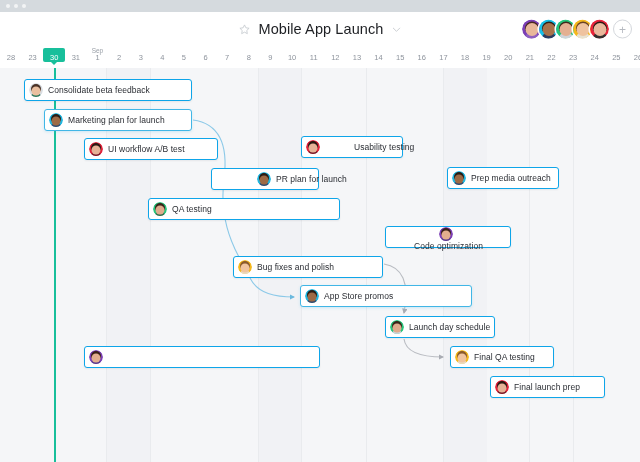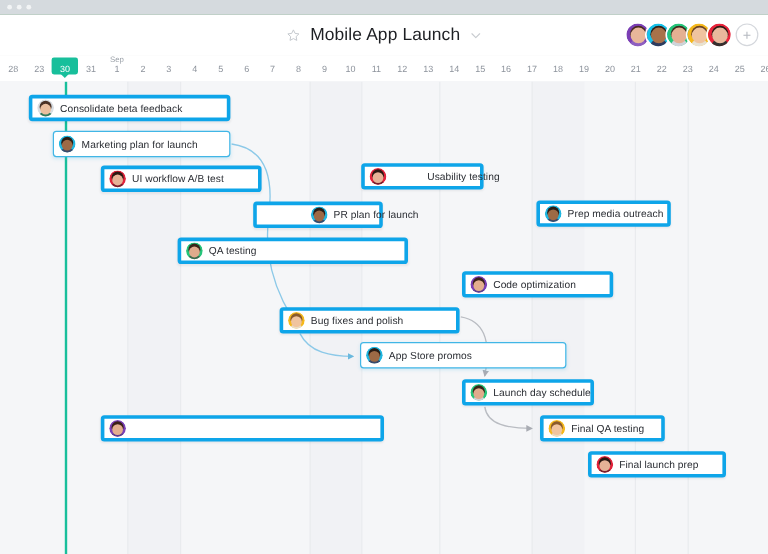--- a/index.html
+++ b/index.html
@@ -97,21 +97,21 @@
   }
   .gridline{position:absolute;top:0;bottom:0;width:1px;background:#e9ebee;}
   .band{position:absolute;top:0;bottom:0;background:#f1f2f5;}
   .todayline{position:absolute;top:0;bottom:0;width:1.5px;background:#3fc0a6;}
 
   svg.links{position:absolute;left:0;top:0;width:640px;height:394px;overflow:visible;}
 
   
   .card{
     position:absolute;height:22px;background:#ffffff;
-    border:3px solid #0ea5e9;border-radius:3px;
+    border:1px solid #0ea5e9;border-radius:3px;
     display:flex;align-items:center;
     box-shadow:0 1px 2px rgba(25,30,40,.07);
     padding:0 8px 0 4px;box-sizing:border-box;
   }
   .card.selected{border:1.4px solid #41b6e6;box-shadow:0 1px 3px rgba(65,182,230,.22);}
   .card .label{
     font-size:8.5px;color:#2a2d33;white-space:nowrap;margin-left:5px;
     letter-spacing:.05px;
   }
   .cav{
@@ -374,21 +374,21 @@
         </div>
         <div class="card" style="left: 148px; top: 130px; width: 192px;">
           <span class="cav">
             <span class="ring" style="background:#25c47a"></span>
             <span class="body" style="background:#3f6b4f"></span>
             <span class="hair" style="background:#3a2519"></span>
             <span class="face" style="background:#e0ab8c"></span>
           </span>
           <span class="label">QA testing</span>
         </div>
-        <div class="card" style="left: 385px; top: 158px; width: 126px;">
+        <div class="card" style="left: 385px; top: 158px; width: 126px; flex-direction: column;">
           <span class="cav">
             <span class="ring" style="background:#7b3fb5"></span>
             <span class="body" style="background:#5f3f8e"></span>
             <span class="hair" style="background:#3b2018"></span>
             <span class="face" style="background:#e3ae8e"></span>
           </span>
           <span class="label">Code optimization</span>
         </div>
         <div class="card" style="left: 233px; top: 188px; width: 150px;">
           <span class="cav">

